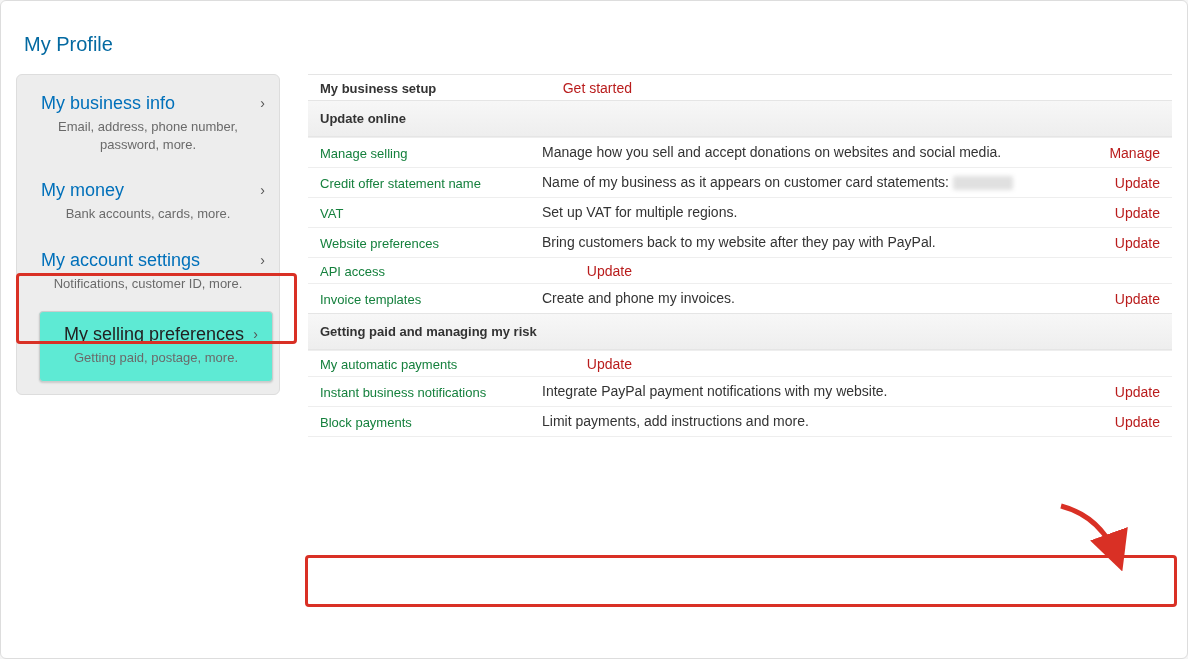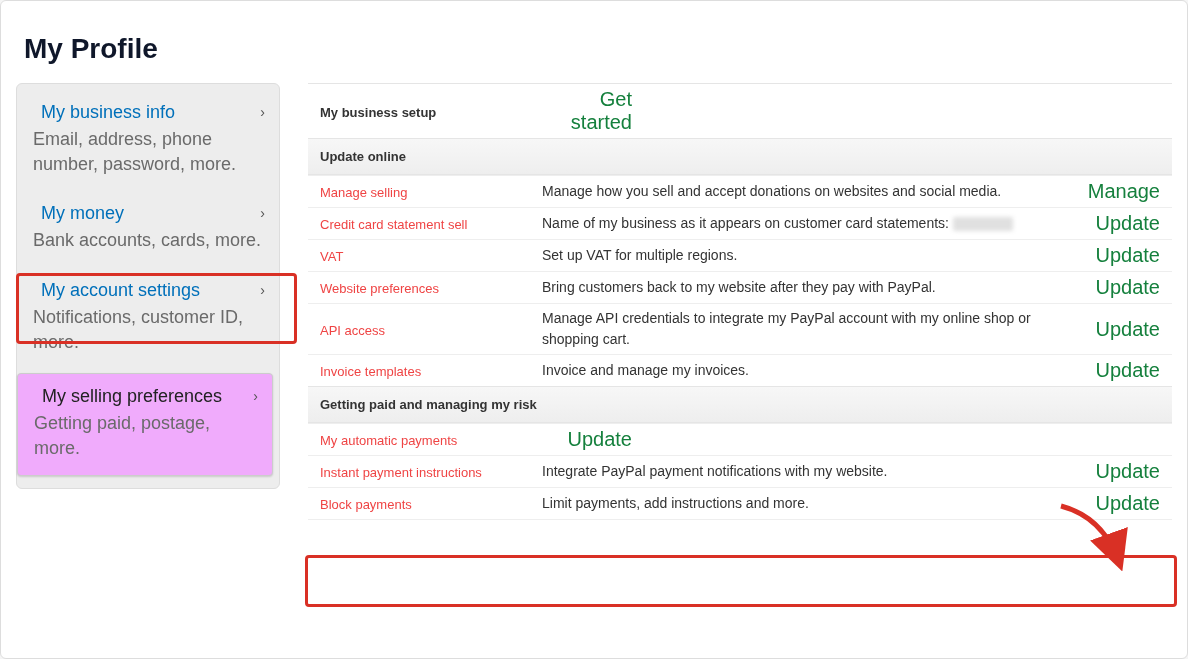--- a/index.html
+++ b/index.html
@@ -1,36 +1,36 @@
 <!DOCTYPE html>
 <html><head>
 <meta charset="utf-8">
 <style>
 * { box-sizing: border-box; margin: 0; padding: 0; }
 body { font-family: "Helvetica Neue", Arial, sans-serif; background: #f5f5f5; color: #333; font-size: 13px; }
 .page { background: #fff; margin: 0; border: 1px solid #ddd; border-radius: 6px; width: 1188px; min-height: 659px; padding: 10px 15px 20px 15px; position: relative; }
-h1.page-title { color: #0f172a; font-size: 28px; font-weight: bold; margin: 22px 0 18px 8px; }
+h1.page-title { color: #0369a1; font-size: 20px; font-weight: normal; margin: 22px 0 18px 8px; }
 .content { display: flex; gap: 28px; }
 .sidebar { width: 264px; flex-shrink: 0; }
 .side-card { background: #ededed; border: 1px solid #ddd; border-radius: 6px; padding: 6px 0; }
 .side-item { padding: 12px 16px 14px 16px; position: relative; cursor: pointer; }
 .side-item-title { color: #0070ba; font-weight: normal; font-size: 18px; margin-bottom: 4px; padding-left: 8px; }
-.side-item-desc { color: #6a6a6a; font-size: 18px; line-height: 1.4; }
+.side-item-desc { color: #6a6a6a; font-size: 13px; line-height: 1.4; text-align: center; }
 .side-chevron { position: absolute; right: 14px; top: 14px; color: #555; font-size: 14px; pointer-events:none; }
-.side-item.active { background: #f0abfc; border: 1px solid #ccc; border-radius: 4px; margin: 4px 6px 6px 0; box-shadow: 0 1px 2px rgba(0,0,0,0.15); }
+.side-item.active { background: #5eead4; border: 1px solid #ccc; border-radius: 4px; margin: 4px 6px 6px 22px; box-shadow: 0 1px 2px rgba(0,0,0,0.15); }
 .side-item.active .side-item-title { color: #222; }
 .main { flex: 1; }
 .section-head { background: linear-gradient(#f7f7f7,#eeeeee); border-top: 1px solid #e5e5e5; border-bottom: 1px solid #e5e5e5; font-weight: bold; font-size: 13px; color: #333; padding: 10px 12px; }
 .row { display: flex; align-items: center; padding: 4px 12px; border-top: 1px solid #eee; }
 .row:first-of-type { border-top: 1px solid #e5e5e5; }
-.row .label { width: 222px; flex-shrink: 0; color: #ef4444; font-size: 13px; padding-top: 2px; }
+.row .label { width: 222px; flex-shrink: 0; color: #15803d; font-size: 13px; padding-top: 2px; }
 .row.toprow .label { color: #333; font-weight: bold; }
 .row .desc { flex: 1; color: #333; font-size: 14px; line-height: 1.5; padding-right: 30px; }
 .row .action { width: 90px; text-align: right; flex-shrink: 0; }
-.row .action a { color: #15803d; text-decoration: none; font-size: 20px; cursor: pointer; }
+.row .action a { color: #b91c1c; text-decoration: none; font-size: 14px; cursor: pointer; }
 .blur { display: inline-block; width: 60px; height: 14px; background: #e0e0e0; filter: blur(2px); border-radius: 2px; vertical-align: middle; }
 .redbox { border: 3px solid #d93025; border-radius: 4px; position: absolute; pointer-events: none; }
 .arrow { position: absolute; pointer-events: none; }
 </style>
 </head>
 <body>
 
 <div class="page">
   <h1 class="page-title">My Profile</h1>
 
@@ -68,51 +68,50 @@
       </div>
 
       <div id="sections">
           <div class="section-head">Update online</div>
           <div class="row">
             <div class="label">Manage selling</div>
             <div class="desc">Manage how you sell and accept donations on websites and social media.</div>
             <div class="action"><a>Manage</a></div>
           </div>
           <div class="row">
-            <div class="label">Credit card statement sell</div>
+            <div class="label">Credit offer statement name</div>
             <div class="desc">Name of my business as it appears on customer card statements: <span class="blur"></span></div>
             <div class="action"><a>Update</a></div>
           </div>
           <div class="row">
             <div class="label">VAT</div>
             <div class="desc">Set up VAT for multiple regions.</div>
             <div class="action"><a>Update</a></div>
           </div>
           <div class="row">
             <div class="label">Website preferences</div>
             <div class="desc">Bring customers back to my website after they pay with PayPal.</div>
             <div class="action"><a>Update</a></div>
           </div>
           <div class="row">
             <div class="label">API access</div>
-            <div class="desc">Manage API credentials to integrate my PayPal account with my online shop or shopping cart.</div>
             <div class="action"><a>Update</a></div>
           </div>
           <div class="row">
             <div class="label">Invoice templates</div>
-            <div class="desc">Invoice and manage my invoices.</div>
+            <div class="desc">Create and phone my invoices.</div>
             <div class="action"><a>Update</a></div>
           </div>
           <div class="section-head">Getting paid and managing my risk</div>
           <div class="row">
             <div class="label">My automatic payments</div>
             <div class="action"><a>Update</a></div>
           </div>
           <div class="row" id="ipn-row">
-            <div class="label">Instant payment instructions</div>
+            <div class="label">Instant business notifications</div>
             <div class="desc">Integrate PayPal payment notifications with my website.</div>
             <div class="action"><a>Update</a></div>
           </div>
           <div class="row">
             <div class="label">Block payments</div>
             <div class="desc">Limit payments, add instructions and more.</div>
             <div class="action"><a>Update</a></div>
           </div>
           <div class="row"></div>
         </div>

